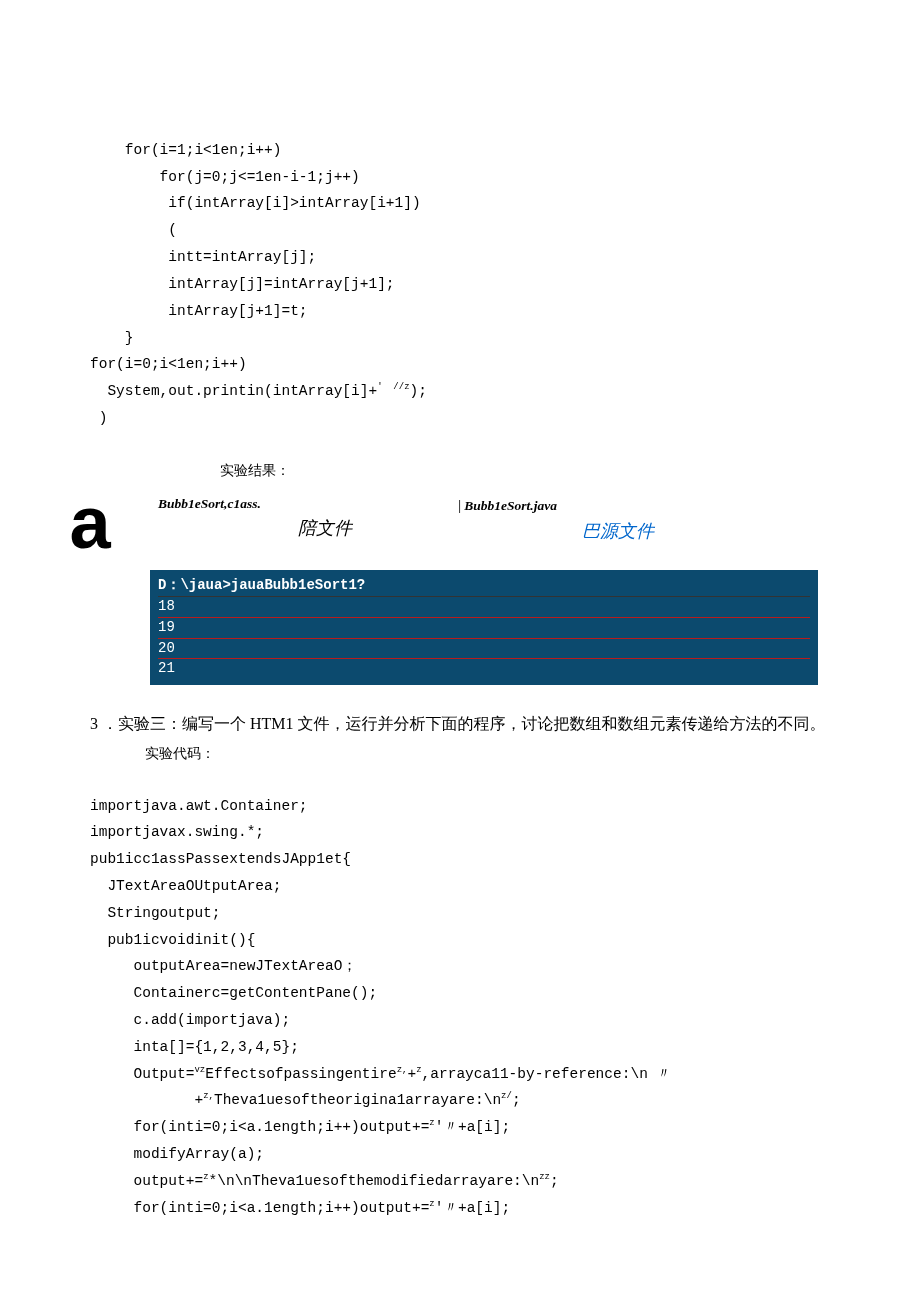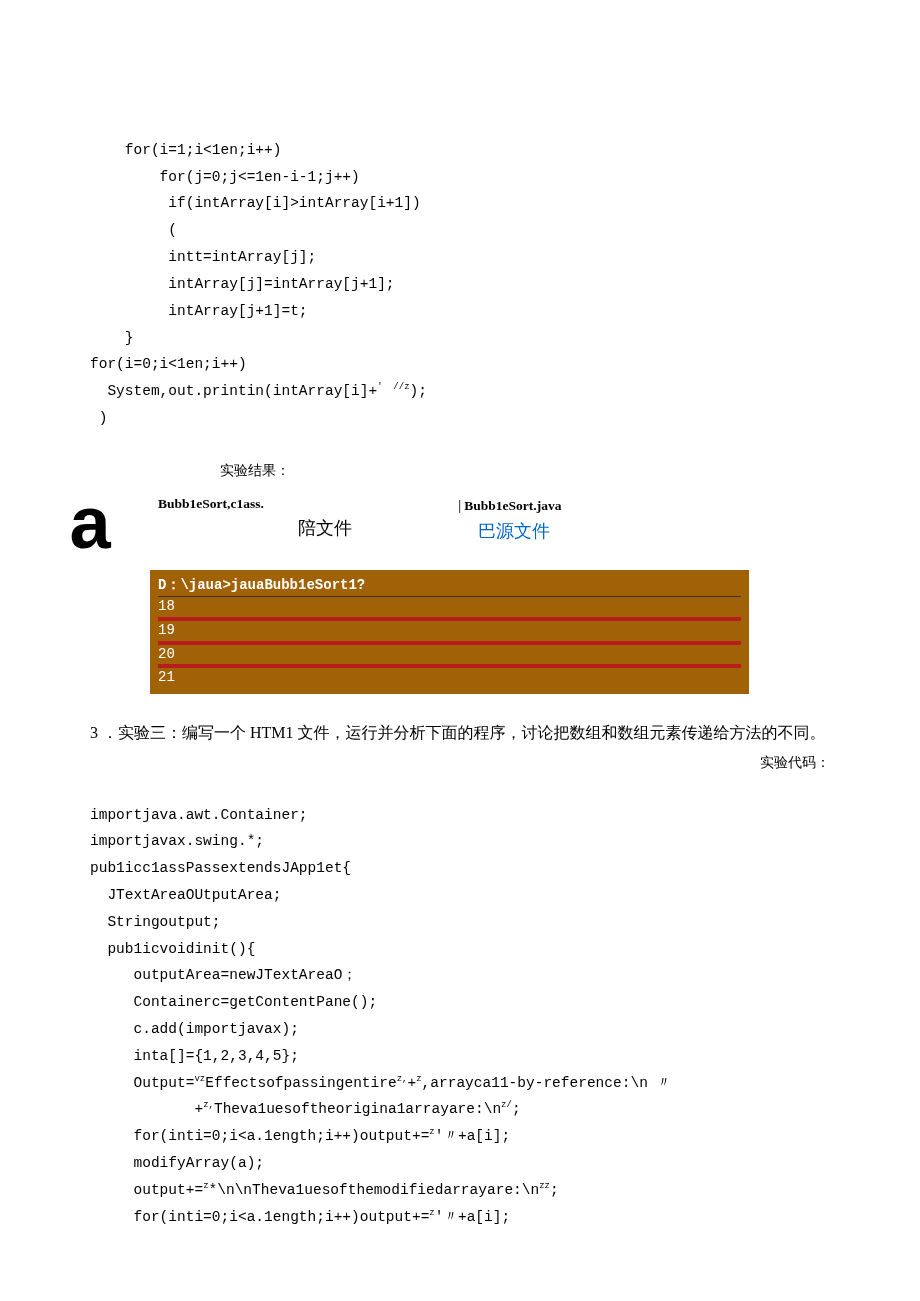--- a/index.html
+++ b/index.html
@@ -43,74 +43,75 @@
     margin-left: -30px;
     margin-right: 8px;
     text-align: center;
   }
   .files-right {
     flex: 1;
   }
   .file-row {
     display: flex;
     padding-left: 30px;
+    font-style: italic;
   }
   .file-col {
     width: 300px;
   }
   .file-name {
     font-family: "Times New Roman", serif;
     font-weight: bold;
     font-size: 13.5px;
   }
   .file-type {
     font-size: 18px;
     padding-left: 140px;
     margin-top: -2px;
   }
   .file-type-blue {
     color: #0066cc;
+    text-align: center;
   }
   .file-bar {
     color: #444;
     font-family: "Times New Roman", serif;
     font-size: 15px;
     font-weight: bold;
     padding-right: 3px;
   }
   .console {
     margin-top: 18px;
     margin-left: 60px;
-    width: 599px;
-    background: #a16207;
+    width: 668px;
+    background: #0c4a6e;
     color: #fff;
     font-family: "Courier New", monospace;
     font-size: 14px;
     line-height: 1.4;
     padding: 6px 8px;
     box-sizing: border-box;
   }
   .console-cmd {
     font-weight: bold;
     border-bottom: 1px solid #333;
     padding-bottom: 1px;
   }
   .console-line {
-    border-bottom: 4px solid #b91c1c;
+    border-bottom: 1px solid #b91c1c;
     padding: 0;
   }
   .section-num {
     margin-top: 25px;
     font-size: 16px;
     line-height: 1.7;
   }
   .section-label {
     padding-left: 55px;
     margin-top: 5px;
-    text-align: right;
   }
   .sup {
     font-size: 9px;
     vertical-align: super;
     font-family: "Courier New", monospace;
   }
 </style>
 </head>
 <body>
 
@@ -162,21 +163,21 @@
 
   <div class="code">
 <span>importjava.awt.Container;</span>
 <span>importjavax.swing.*;</span>
 <span>pub1icc1assPassextendsJApp1et{</span>
 <span>  JTextAreaOUtputArea;</span>
 <span>  Stringoutput;</span>
 <span>  pub1icvoidinit(){</span>
 <span>     outputArea=newJTextAreaO；</span>
 <span>     Containerc=getContentPane();</span>
-<span>     c.add(importjavax);</span>
+<span>     c.add(importjava);</span>
 <span>     inta[]={1,2,3,4,5};</span>
 <span><span>     Output=</span><span class="sup">vz</span><span>Effectsofpassingentire</span><span class="sup">z,</span><span>+</span><span class="sup">z</span><span>,arrayca11-by-reference:\n 〃</span></span>
 <span><span>            +</span><span class="sup">z,</span><span>Theva1uesoftheorigina1arrayare:\n</span><span class="sup">z/</span><span>;</span></span>
 <span><span>     for(inti=0;i&lt;a.1ength;i++)output+=</span><span class="sup">z</span><span>'〃+a[i];</span></span>
 <span>     modifyArray(a);</span>
 <span><span>     output+=</span><span class="sup">z</span><span>*\n\nTheva1uesofthemodifiedarrayare:\n</span><span class="sup">zz</span><span>;</span></span>
 <span><span>     for(inti=0;i&lt;a.1ength;i++)output+=</span><span class="sup">z</span><span>'〃+a[i];</span></span></div>
 
 </div>
 

